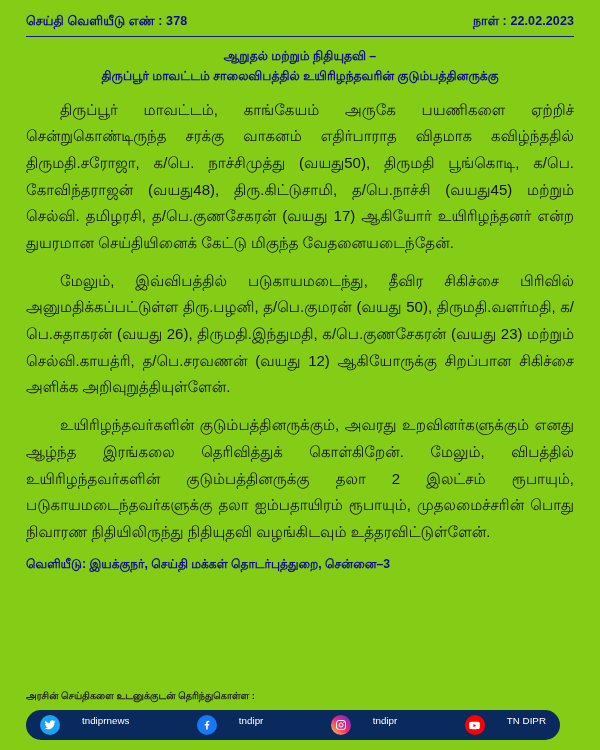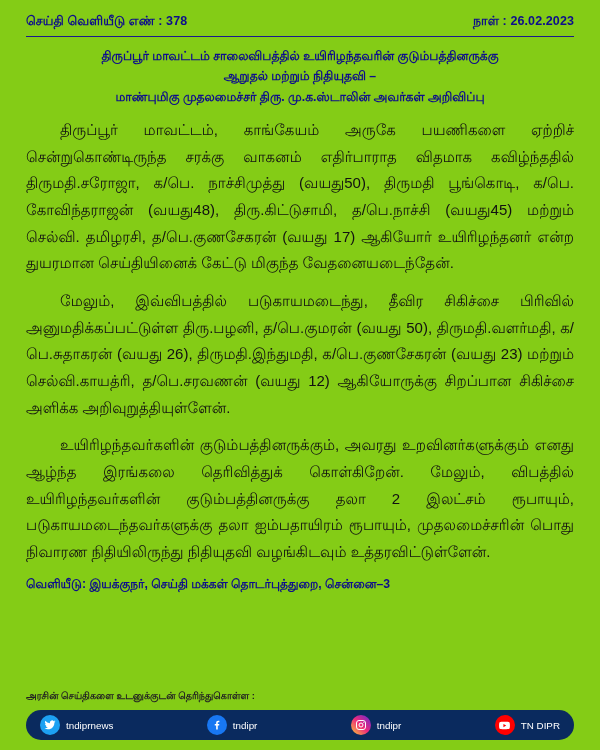--- a/index.html
+++ b/index.html
@@ -81,43 +81,43 @@
     margin-top: 4px;
     font-weight: bold;
     font-size: 12.2px;
     color: #0d0d8c;
   }
 
   
   .social-wrap {
     position: absolute;
     left: 26px;
-    right: 26px;
+    right: 40px;
     bottom: 10px;
   }
   .social-note {
     font-size: 9.6px;
     font-weight: bold;
     color: #222222;
     margin-bottom: 7px;
   }
   .social-bar {
     display: flex;
     align-items: center;
     justify-content: space-between;
     background: #0a2a5e;
     border-radius: 22px;
     padding: 6px 14px;
     height: 30px;
     box-sizing: border-box;
   }
   .social-item {
     display: flex;
-    align-items: center;
-    gap: 6px;
+    align-items: flex-start;
+    gap: 22px;
     color: #ffffff;
     font-size: 9.8px;
     white-space: nowrap;
   }
   .social-icon {
     width: 20px;
     height: 20px;
     border-radius: 50%;
     display: inline-flex;
     align-items: center;
@@ -131,29 +131,28 @@
   .ic-youtube { background: #ff0000; }
   .ic-web { background: #ffffff; }
 </style>
 </head>
 <body>
 
 <div class="page">
 
   <div class="header-row">
     <span class="release-no">செய்தி வெளியீடு எண் : 378</span>
-    <span class="date">நாள் : 26.02.2023</span>
+    <span class="date">நாள் : 22.02.2023</span>
   </div>
 
   <hr class="rule">
 
   <div class="title-block">
+    <span class="t-line">ஆறுதல் மற்றும் நிதியுதவி –</span>
     <span class="t-line">திருப்பூர் மாவட்டம் சாலைவிபத்தில் உயிரிழந்தவரின் குடும்பத்தினருக்கு</span>
-    <span class="t-line">ஆறுதல் மற்றும் நிதியுதவி –</span>
-    <span class="t-line sub">மாண்புமிகு முதலமைச்சர் திரு. மு.க.ஸ்டாலின் அவர்கள் அறிவிப்பு</span>
   </div>
 
   <div class="body">
     <p class="indent">திருப்பூர் மாவட்டம், காங்கேயம் அருகே பயணிகளை ஏற்றிச் சென்றுகொண்டிருந்த சரக்கு வாகனம் எதிர்பாராத விதமாக கவிழ்ந்ததில் திருமதி.சரோஜா, க/பெ. நாச்சிமுத்து (வயது50), திருமதி பூங்கொடி, க/பெ. கோவிந்தராஜன் (வயது48), திரு.கிட்டுசாமி, த/பெ.நாச்சி (வயது45) மற்றும் செல்வி. தமிழரசி, த/பெ.குணசேகரன் (வயது 17) ஆகியோர் உயிரிழந்தனர் என்ற துயரமான செய்தியினைக் கேட்டு மிகுந்த வேதனையடைந்தேன்.</p>
     <p class="indent">மேலும், இவ்விபத்தில் படுகாயமடைந்து, தீவிர சிகிச்சை பிரிவில் அனுமதிக்கப்பட்டுள்ள திரு.பழனி, த/பெ.குமரன் (வயது 50), திருமதி.வளர்மதி, க/பெ.சுதாகரன் (வயது 26), திருமதி.இந்துமதி, க/பெ.குணசேகரன் (வயது 23) மற்றும் செல்வி.காயத்ரி, த/பெ.சரவணன் (வயது 12) ஆகியோருக்கு சிறப்பான சிகிச்சை அளிக்க அறிவுறுத்தியுள்ளேன்.</p>
     <p class="indent">உயிரிழந்தவர்களின் குடும்பத்தினருக்கும், அவரது உறவினர்களுக்கும் எனது ஆழ்ந்த இரங்கலை தெரிவித்துக் கொள்கிறேன். மேலும், விபத்தில் உயிரிழந்தவர்களின் குடும்பத்தினருக்கு தலா 2 இலட்சம் ரூபாயும், படுகாயமடைந்தவர்களுக்கு தலா ஐம்பதாயிரம் ரூபாயும், முதலமைச்சரின் பொது நிவாரண நிதியிலிருந்து நிதியுதவி வழங்கிடவும் உத்தரவிட்டுள்ளேன்.</p>
   </div>
 
   <div class="release-line">வெளியீடு: இயக்குநர், செய்தி மக்கள் தொடர்புத்துறை, சென்னை–3</div>
 

